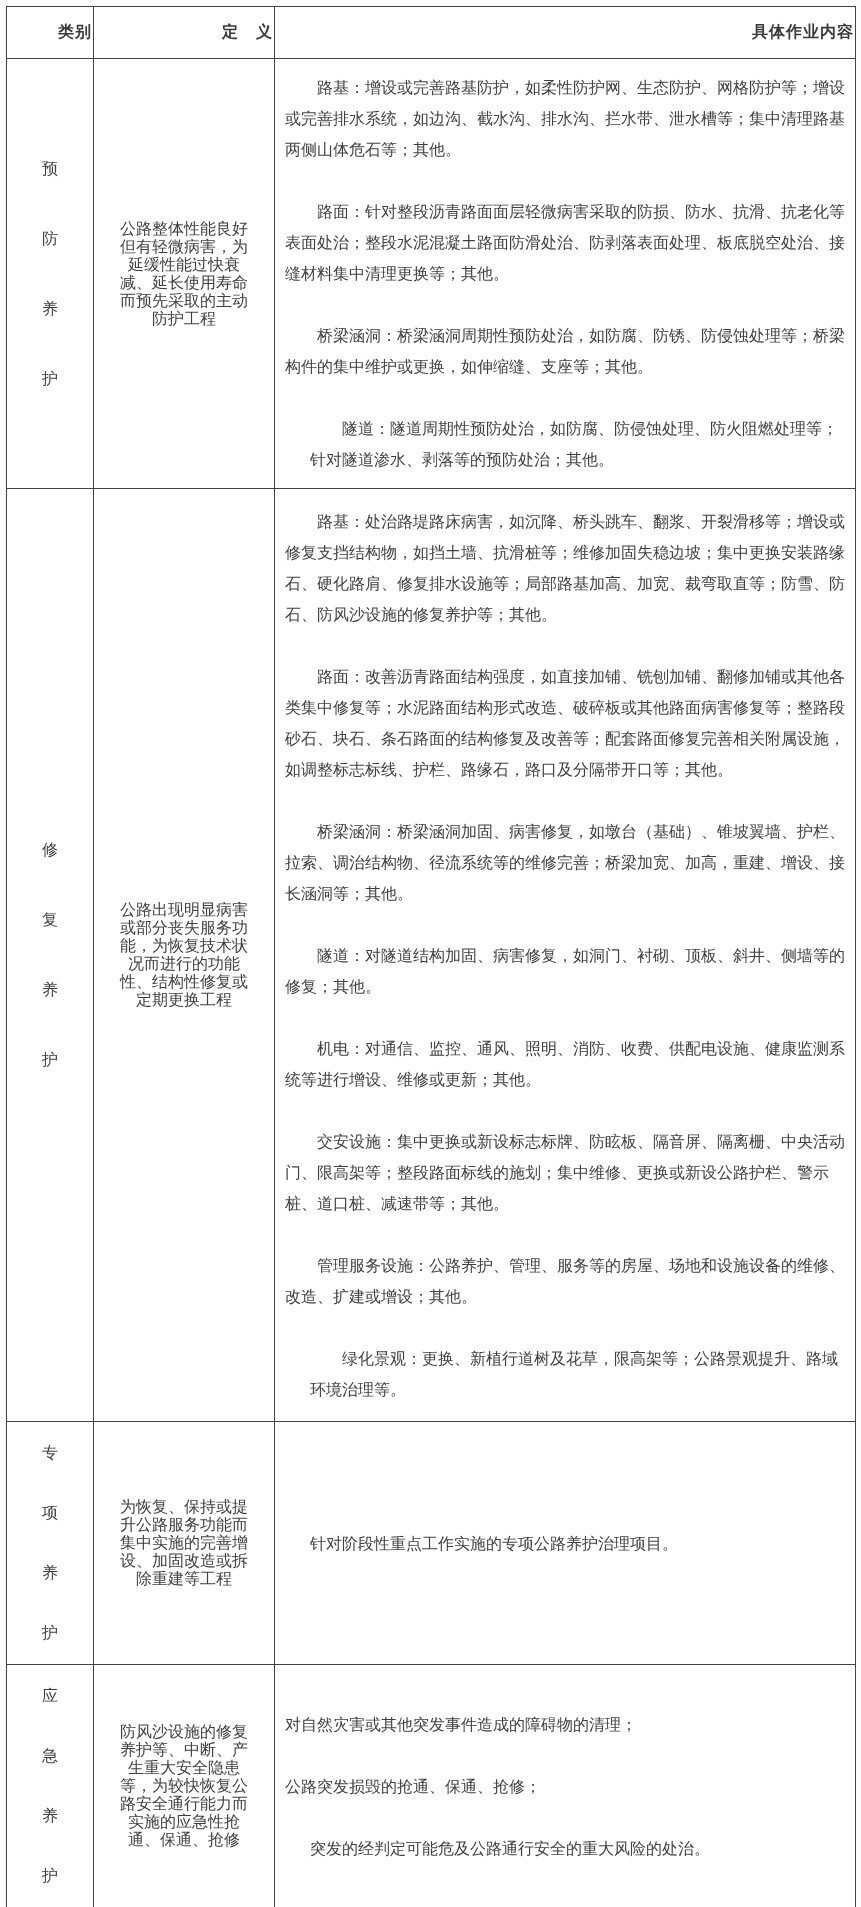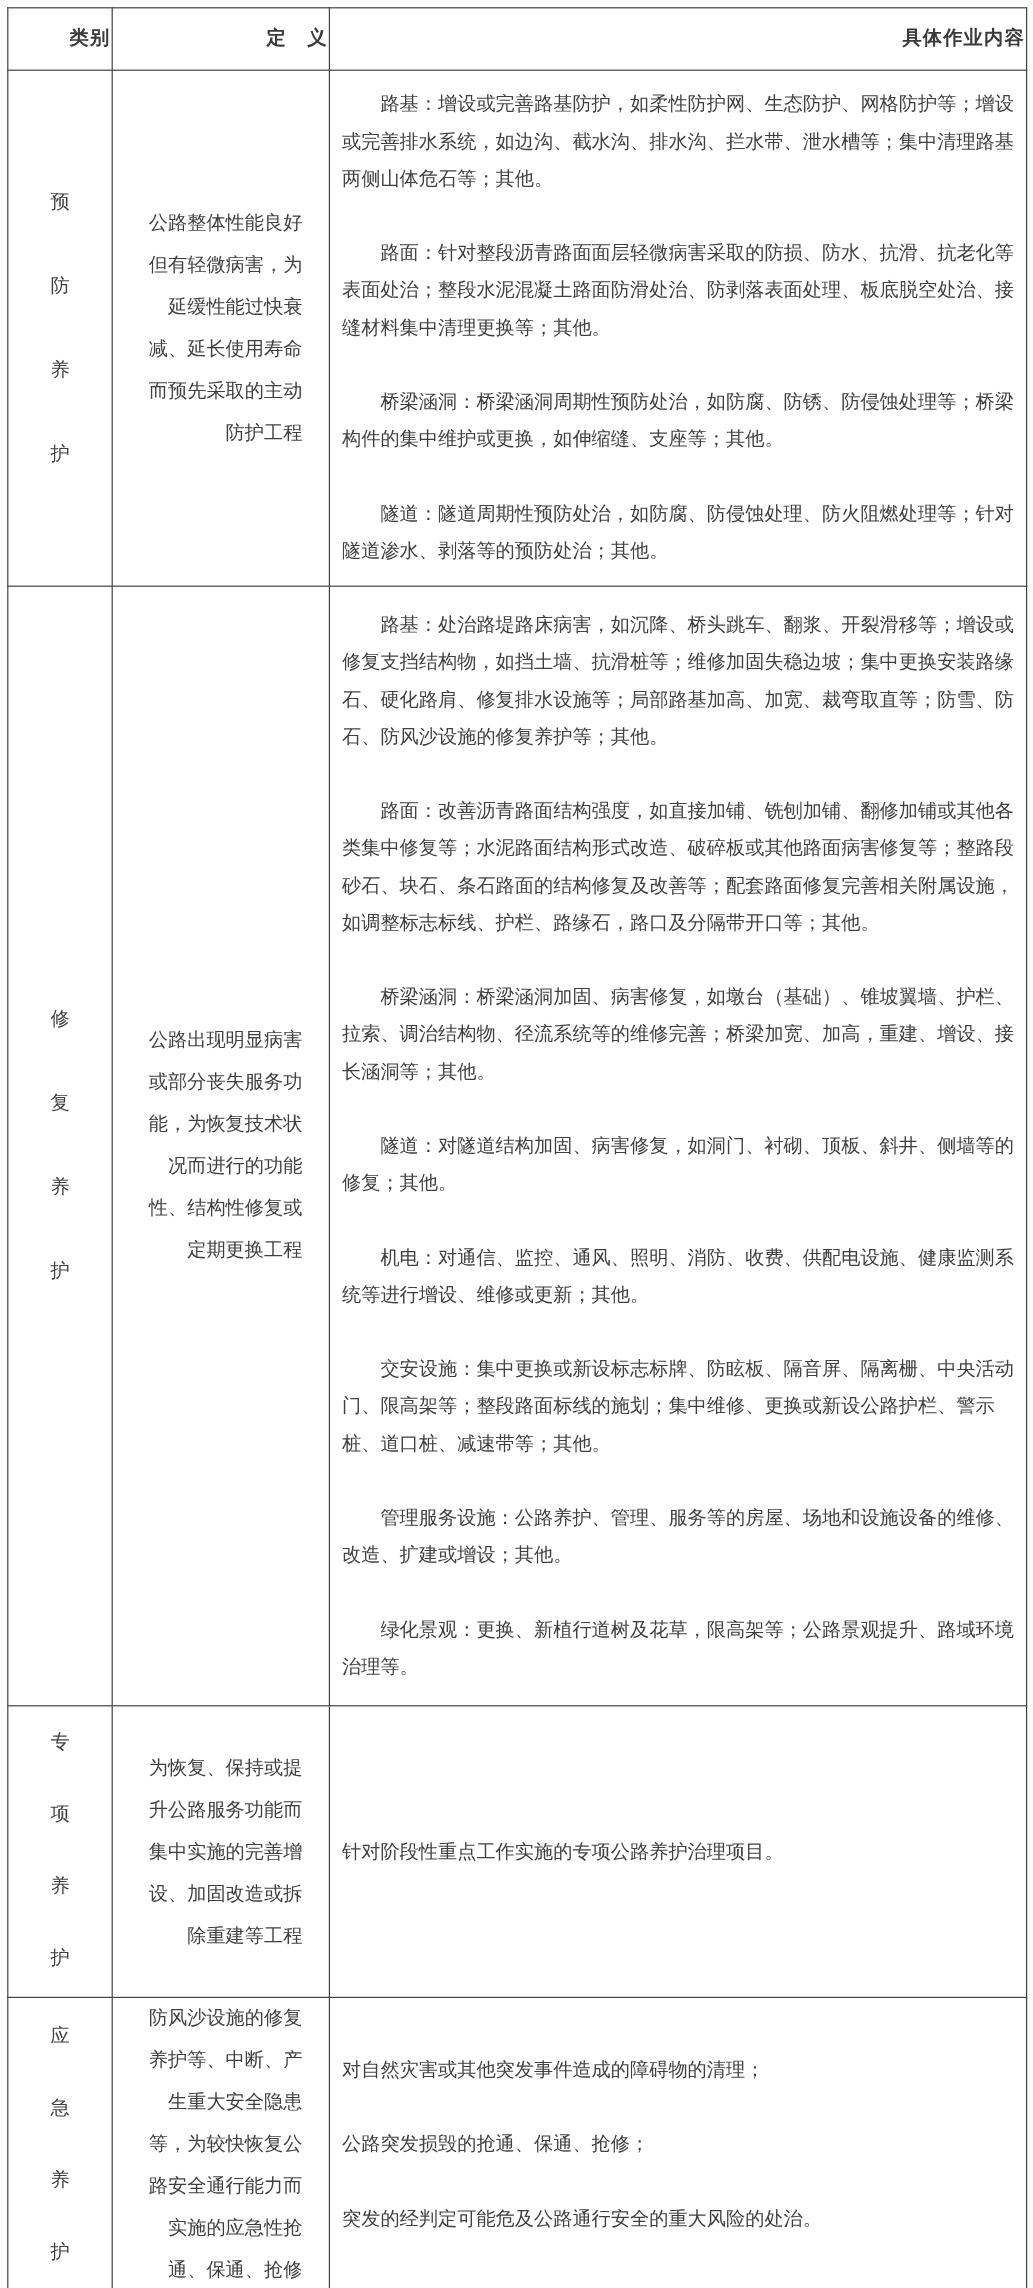--- a/index.html
+++ b/index.html
@@ -44,35 +44,35 @@
   tr.r2 { height: 933px; }
   tr.r3 { height: 242px; }
   tr.r4 { height: 238px; }
 
   td.cat { text-align: center; }
   td.cat .ch { line-height: 70px; }
   tr.r3 td.cat .ch, tr.r4 td.cat .ch { line-height: 60px; }
 
   td.def {
     padding: 0 22px;
-    line-height: 35px;
-    text-align: right;
+    line-height: 18px;
+    text-align: center;
   }
 
   td.con {
     padding: 4px 10px;
     line-height: 31px;
     text-align: left;
   }
   td.con p {
     margin: 31px 0;
     text-indent: 2em;
   }
   td.con p:first-child { margin-top: 0; }
-  td.con p:last-child { margin-bottom: 0; }
+  td.con p:last-child { margin-bottom: 0; margin-left: 25px; }
   td.con.no-indent p { text-indent: 0; }
 </style>
 </head>
 <body>
 
 <div class="page">
   <table class="maint">
     <colgroup>
       <col class="c-cat">
       <col class="c-def">

